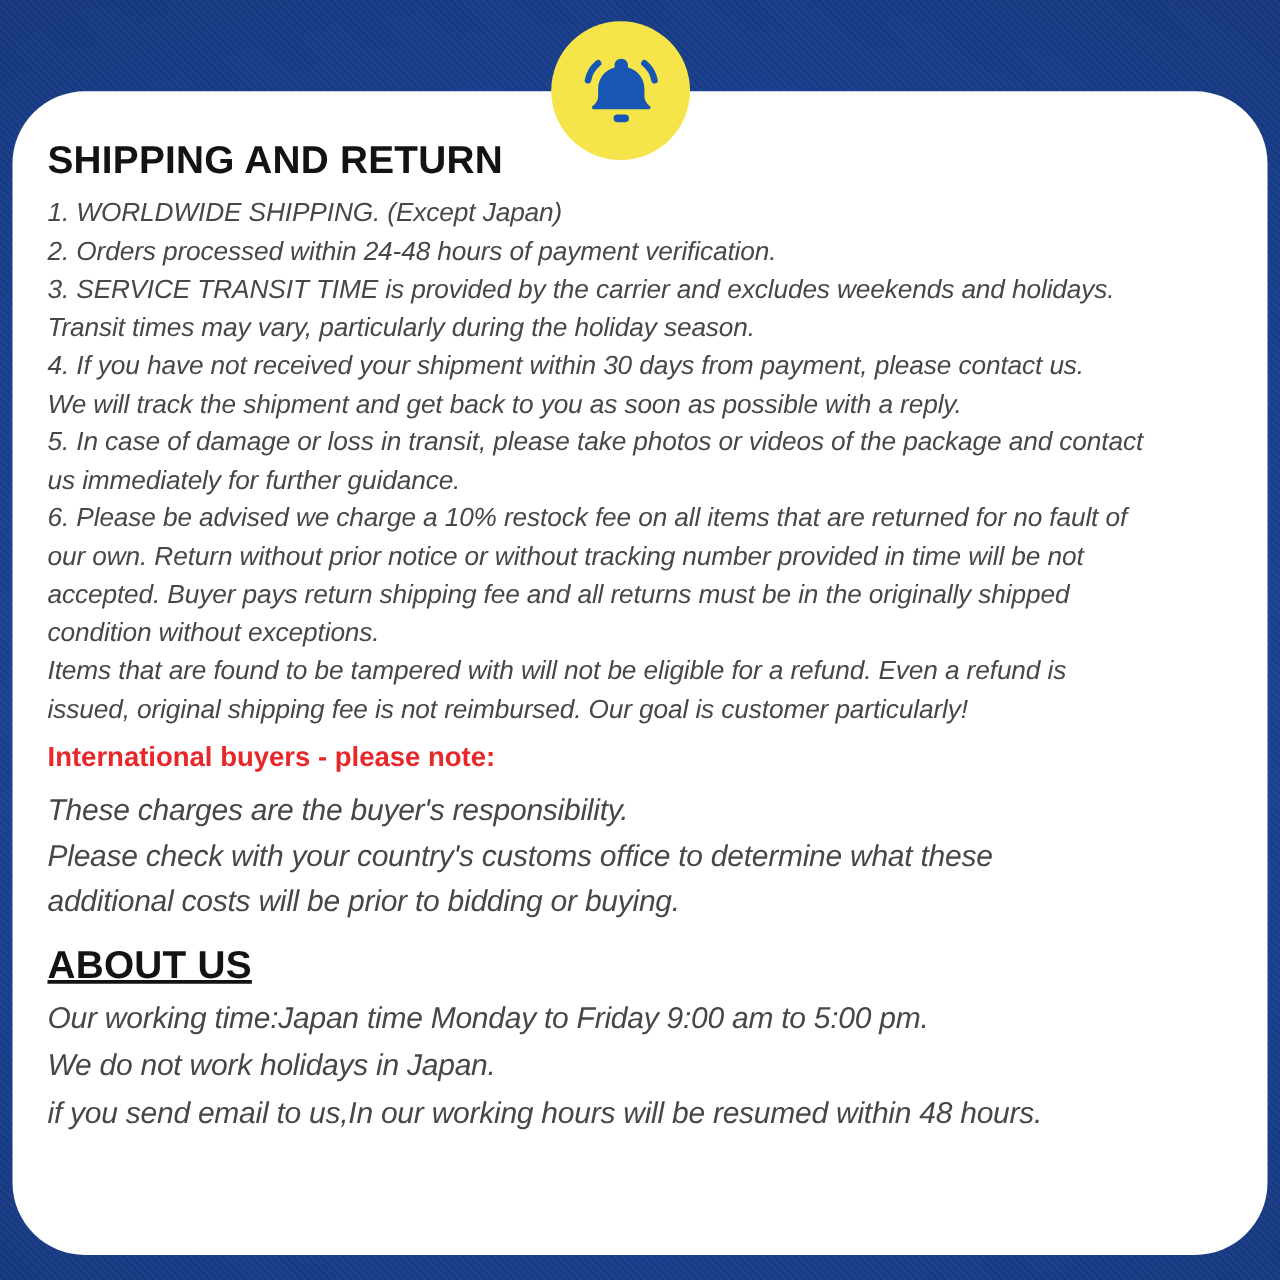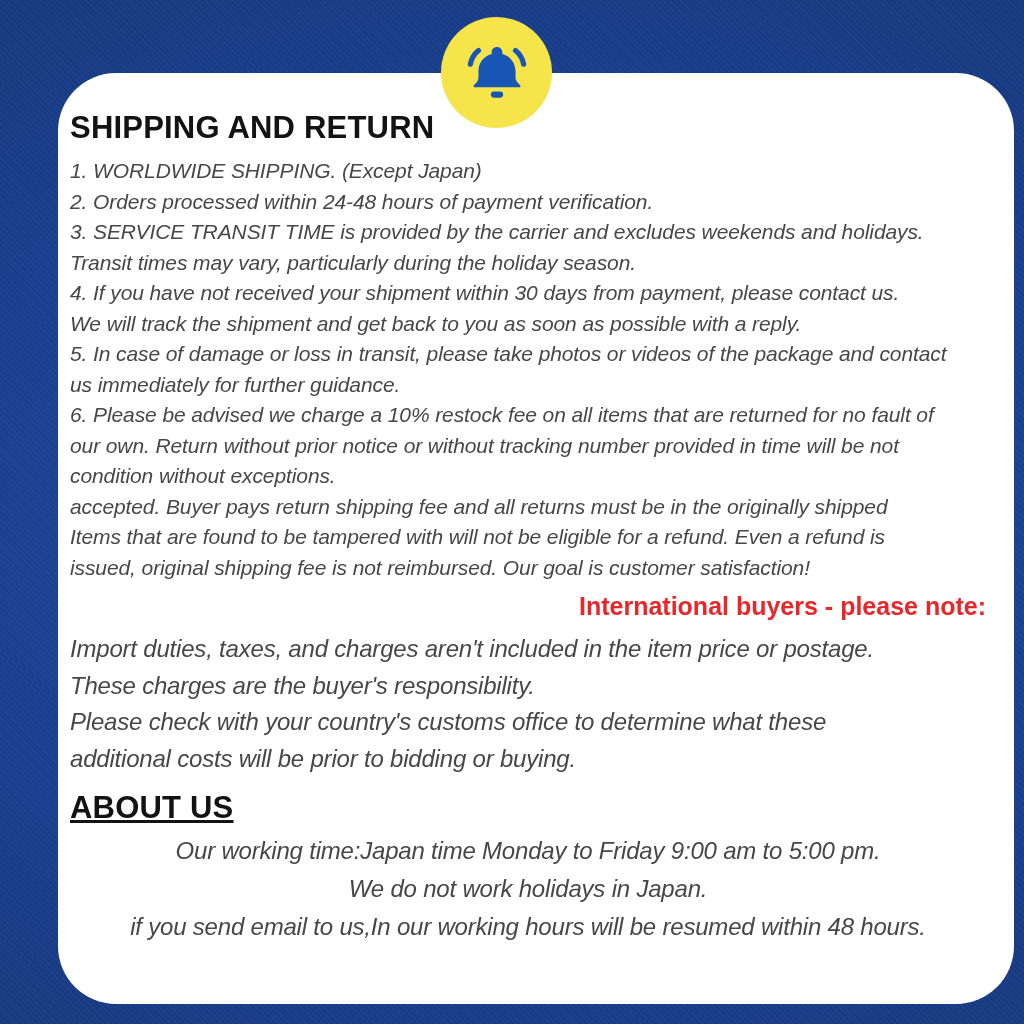--- a/index.html
+++ b/index.html
@@ -17,23 +17,22 @@
     width:1024px;height:1024px;position:relative;overflow:hidden;
     font-family:"Liberation Sans",sans-serif;
     background:
       repeating-linear-gradient(45deg, rgba(255,255,255,0.025) 0 2px, rgba(0,0,0,0.03) 2px 4px),
       radial-gradient(135% 95% at 50% 52%, var(--background-royal) 0%, #1a4090 42%, var(--background-navy) 100%);
   }
   .card{
     position:absolute;left:10px;right:10px;top:73px;bottom:20px;
     background:var(--card);
     border-radius:58px;
-    padding:36px 28px 0 12px;
+    padding:36px 28px 0 28px;
     box-sizing:border-box;
-    margin-left:48px;
   }
   .badge{
     position:absolute;left:441px;top:17px;width:111px;height:111px;
     background:var(--badge-yellow);
     border-radius:50%;
     display:flex;align-items:center;justify-content:center;
   }
   .badge svg{width:78px;height:78px;display:block;}
   h1{
     font-family:"Liberation Sans","DejaVu Sans",sans-serif;
@@ -45,56 +44,54 @@
   }
   h1.h-payment{margin:16px 0 2px 0;}
   h1.h-about{margin:12px 0 6px 0;text-decoration:underline;}
   .line{
     color:var(--body-text);
     white-space:nowrap;
     font-style:italic;
   }
   .shipping .line{font-size:21px;line-height:30.5px;letter-spacing:-0.1px;}
   .payment .line,.about .line{font-size:24px;line-height:36.5px;letter-spacing:-0.2px;}
-  .about .line{line-height:38px;text-align:center;}
+  .about .line{line-height:38px;}
   .note{
     color:var(--alert-red);
     font-weight:bold;
-    font-size:25px;line-height:34px;
+    font-size:22px;line-height:34px;
     margin:6px 0 8px 0;
     white-space:nowrap;
-    text-align:right;
   }
 </style>
 </head>
 <body>
 
 <div class="card">
 
   <h1 class="h-shipping">SHIPPING AND RETURN</h1>
   <div class="shipping">
     <div class="line">1. WORLDWIDE SHIPPING. (Except Japan)</div>
     <div class="line">2. Orders processed within 24-48 hours of payment verification.</div>
     <div class="line">3. SERVICE TRANSIT TIME is provided by the carrier and excludes weekends and holidays.</div>
     <div class="line">Transit times may vary, particularly during the holiday season.</div>
     <div class="line">4. If you have not received your shipment within 30 days from payment, please contact us.</div>
     <div class="line">We will track the shipment and get back to you as soon as possible with a reply.</div>
     <div class="line">5. In case of damage or loss in transit, please take photos or videos of the package and contact</div>
     <div class="line">us immediately for further guidance.</div>
     <div class="line">6. Please be advised we charge a 10% restock fee on all items that are returned for no fault of</div>
     <div class="line">our own. Return without prior notice or without tracking number provided in time will be not</div>
+    <div class="line">accepted. Buyer pays return shipping fee and all returns must be in the originally shipped</div>
     <div class="line">condition without exceptions.</div>
-    <div class="line">accepted. Buyer pays return shipping fee and all returns must be in the originally shipped</div>
     <div class="line">Items that are found to be tampered with will not be eligible for a refund. Even a refund is</div>
-    <div class="line">issued, original shipping fee is not reimbursed. Our goal is customer satisfaction!</div>
+    <div class="line">issued, original shipping fee is not reimbursed. Our goal is customer particularly!</div>
   </div>
 
   <div class="note">International buyers - please note:</div>
   <div class="payment">
-    <div class="line">Import duties, taxes, and charges aren't included in the item price or postage.</div>
     <div class="line">These charges are the buyer's responsibility.</div>
     <div class="line">Please check with your country's customs office to determine what these</div>
     <div class="line">additional costs will be prior to bidding or buying.</div>
   </div>
 
   <h1 class="h-about">ABOUT US</h1>
   <div class="about">
     <div class="line">Our working time:Japan time Monday to Friday 9:00 am to 5:00 pm.</div>
     <div class="line">We do not work holidays in Japan.</div>
     <div class="line">if you send email to us,In our working hours will be resumed within 48 hours.</div>

